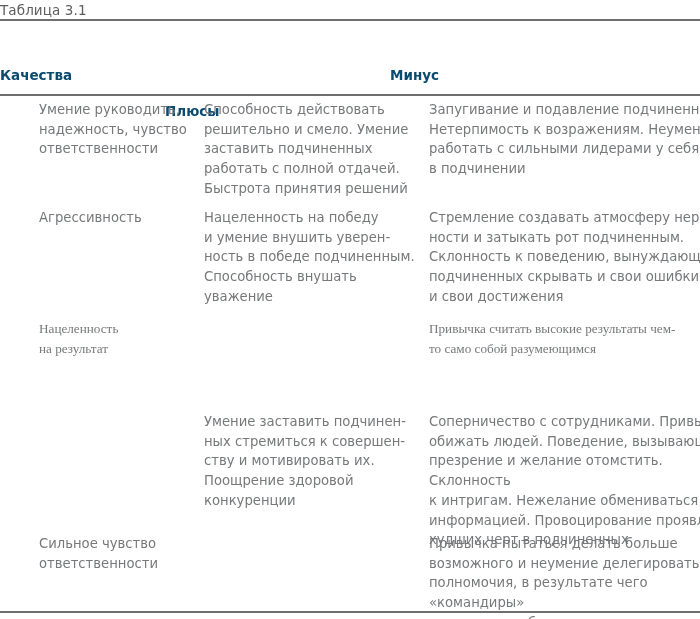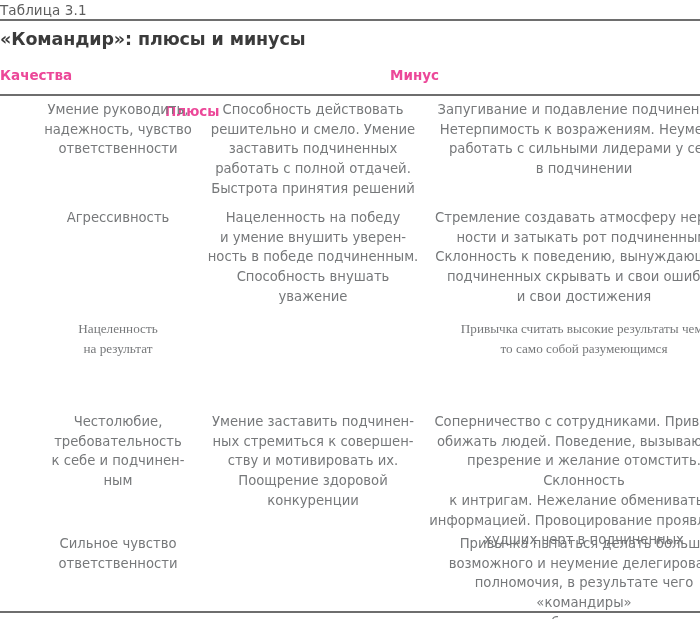--- a/index.html
+++ b/index.html
@@ -12,21 +12,20 @@
     height: 619px;
     font-family: "DejaVu Sans", "Liberation Sans", sans-serif;
     -webkit-font-smoothing: antialiased;
   }
   .page {
     position: relative;
     width: 700px;
     height: 619px;
     box-sizing: border-box;
     overflow: hidden;
-    text-align: center;
   }
 
   
   .table-caption {
     position: absolute;
     left: 0;
     top: 2px;
     font-size: 13.5px;
     line-height: 16px;
     color: #5d5d5d;
@@ -65,21 +64,21 @@
     top: 66px;
     width: 700px;
     height: 22px;
   }
   .col-head {
     position: absolute;
     top: 0;
     font-size: 13.5px;
     line-height: 18px;
     font-weight: bold;
-    color: #ec4899;
+    color: #0c4a6e;
     white-space: nowrap;
   }
   .col-head.c0 { left: 0px; }
   .col-head.c1 { left: 165px; margin-top: 36px; }
   .col-head.c2 { left: 390px; }
 
   
   .table-body {
     position: absolute;
     left: 0;
@@ -112,21 +111,20 @@
 </style>
 </head>
 <body>
 
 <div class="page">
 
   <div class="table-caption">Таблица 3.1</div>
 
   <div class="rule rule-top"></div>
 
-  <div class="table-title">«Командир»: плюсы и минусы</div>
 
   <div class="col-headers">
     <div class="col-head c0">Качества</div>
     <div class="col-head c1">Плюсы</div>
     <div class="col-head c2">Минус</div>
   </div>
 
   <div class="rule rule-header"></div>
 
   <div class="table-body">
@@ -161,24 +159,20 @@
     </div>
 
     <div class="row r2">
       <div class="cell c0">Нацеленность
 на результат</div>
       <div class="cell c2">Привычка считать высокие результаты чем-
 то само собой разумеющимся</div>
     </div>
 
     <div class="row r3">
-      <div class="cell c0">Честолюбие,
-требовательность
-к себе и подчинен-
-ным</div>
       <div class="cell c1">Умение заставить подчинен-
 ных стремиться к совершен-
 ству и мотивировать их.
 Поощрение здоровой
 конкуренции</div>
       <div class="cell c2">Соперничество с сотрудниками. Привычка
 обижать людей. Поведение, вызывающее
 презрение и желание отомстить. Склонность
 к интригам. Нежелание обмениваться
 информацией. Провоцирование проявления

